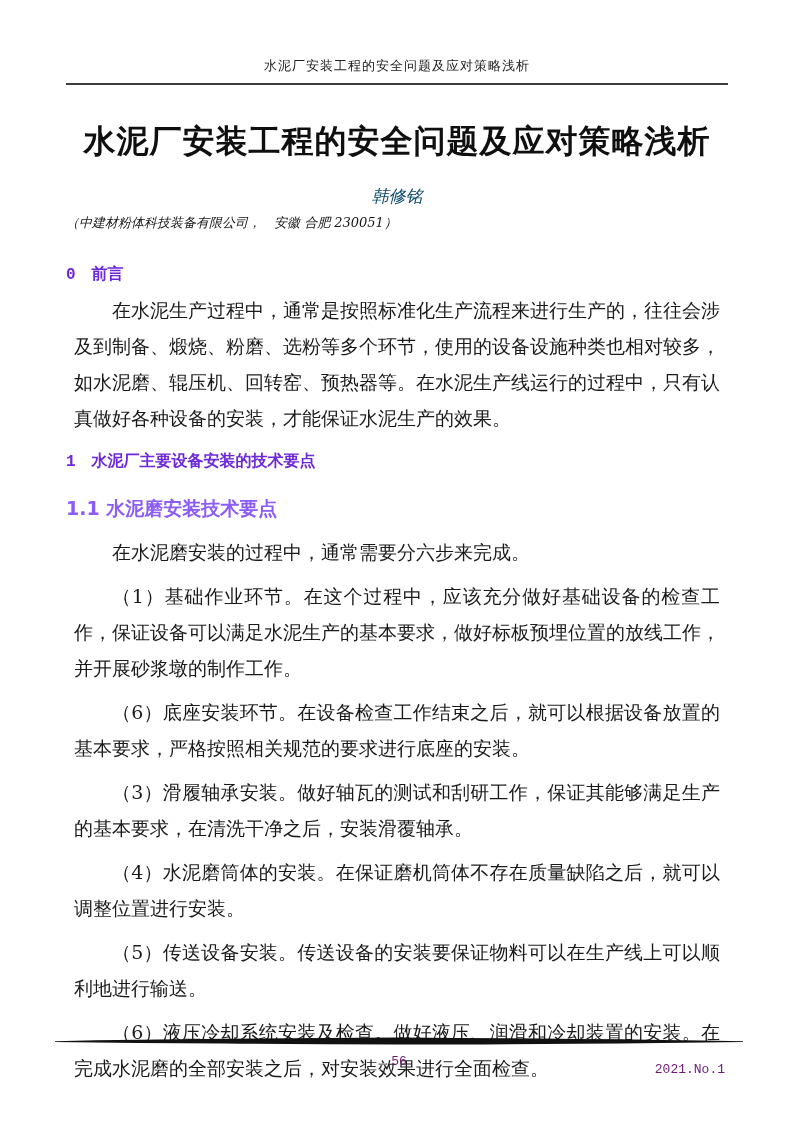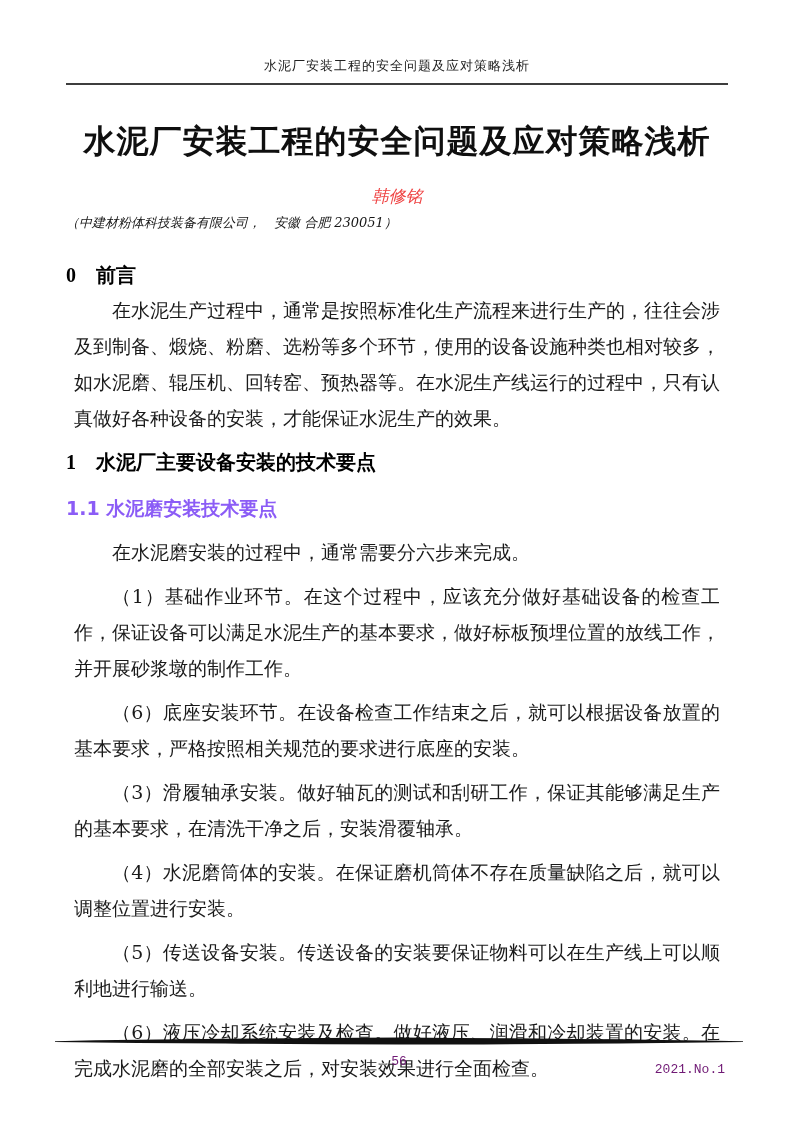--- a/index.html
+++ b/index.html
@@ -38,38 +38,38 @@
     line-height: 44px;
     letter-spacing: 1px;
     color: #0f0f0f;
   }
   .author-line {
     margin-top: 18px;
     text-align: center;
     font-size: 17px;
     line-height: 24px;
     font-style: italic;
-    color: #ef4444;
+    color: #0c4a6e;
   }
   .affiliation-line {
     margin-top: 2px;
     text-align: left;
     font-size: 13px;
     line-height: 26px;
     font-style: italic;
     color: #161616;
   }
 
   .h-level1 {
     margin: 24px 0 0 0;
-    font-family: Liberation Serif, serif;
+    font-family: Liberation Mono, monospace;
     font-weight: bold;
-    font-size: 20px;
+    font-size: 16px;
     line-height: 30px;
-    color: #000000;
+    color: #6d28d9;
   }
   .h-level1.tight {
     margin: 6px 0 10px 0;
     line-height: 36px;
   }
   .h-level2 {
     margin: 0;
     font-family: "DejaVu Sans", "Liberation Sans", sans-serif;
     font-weight: bold;
     font-size: 19px;

